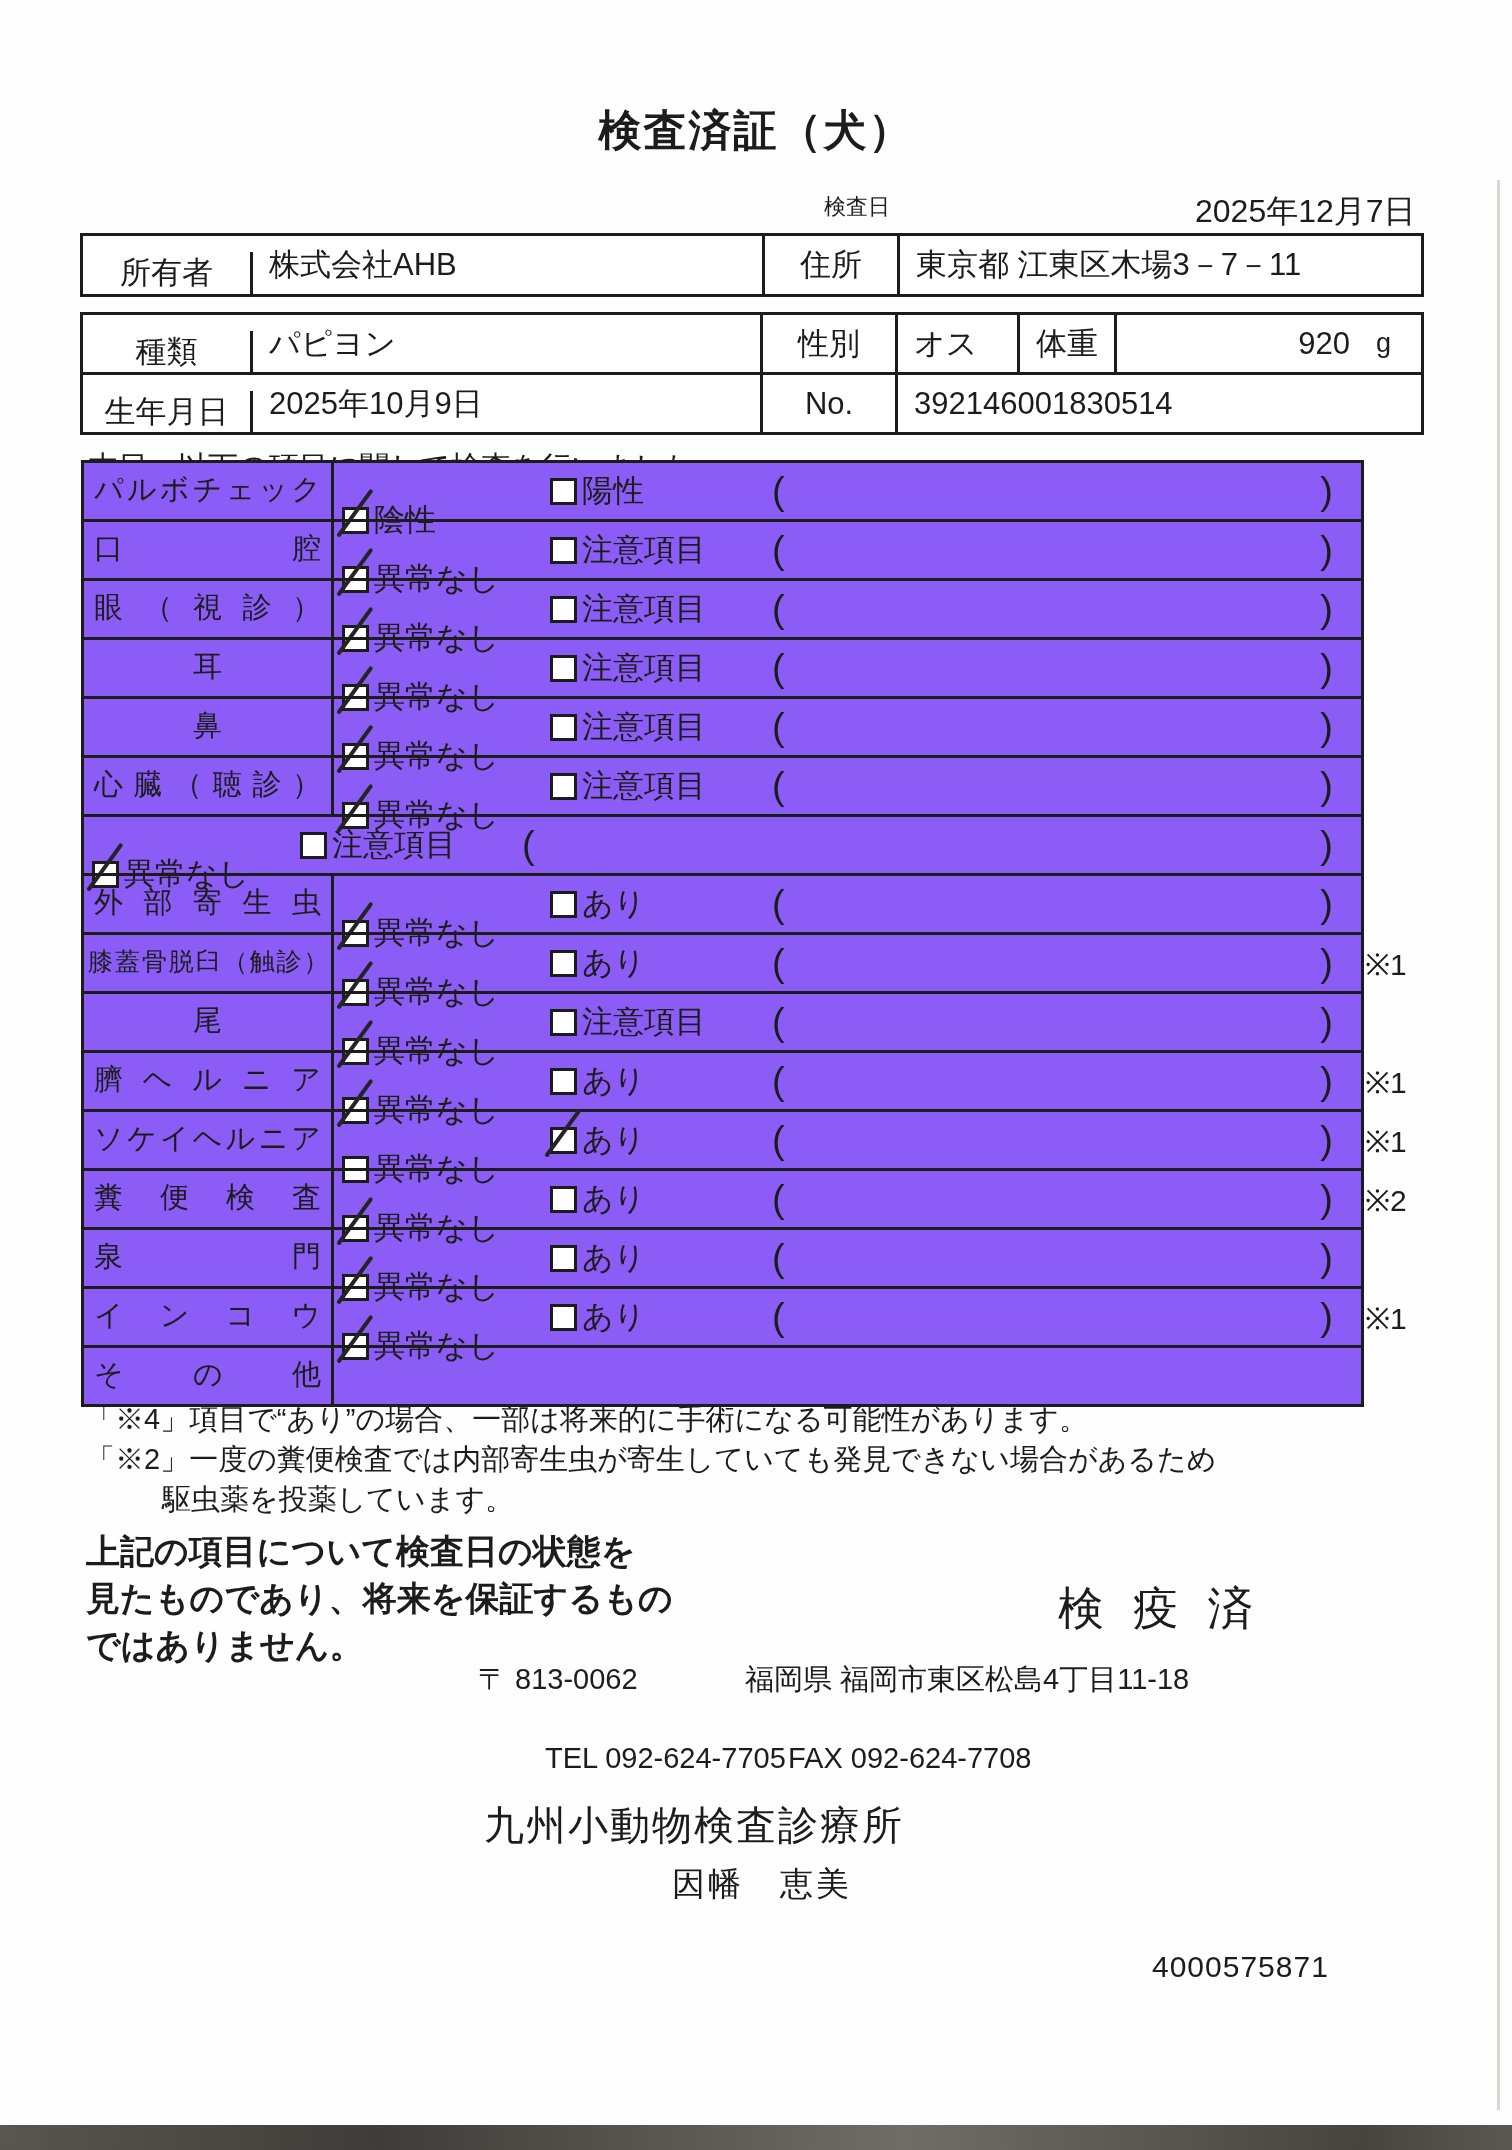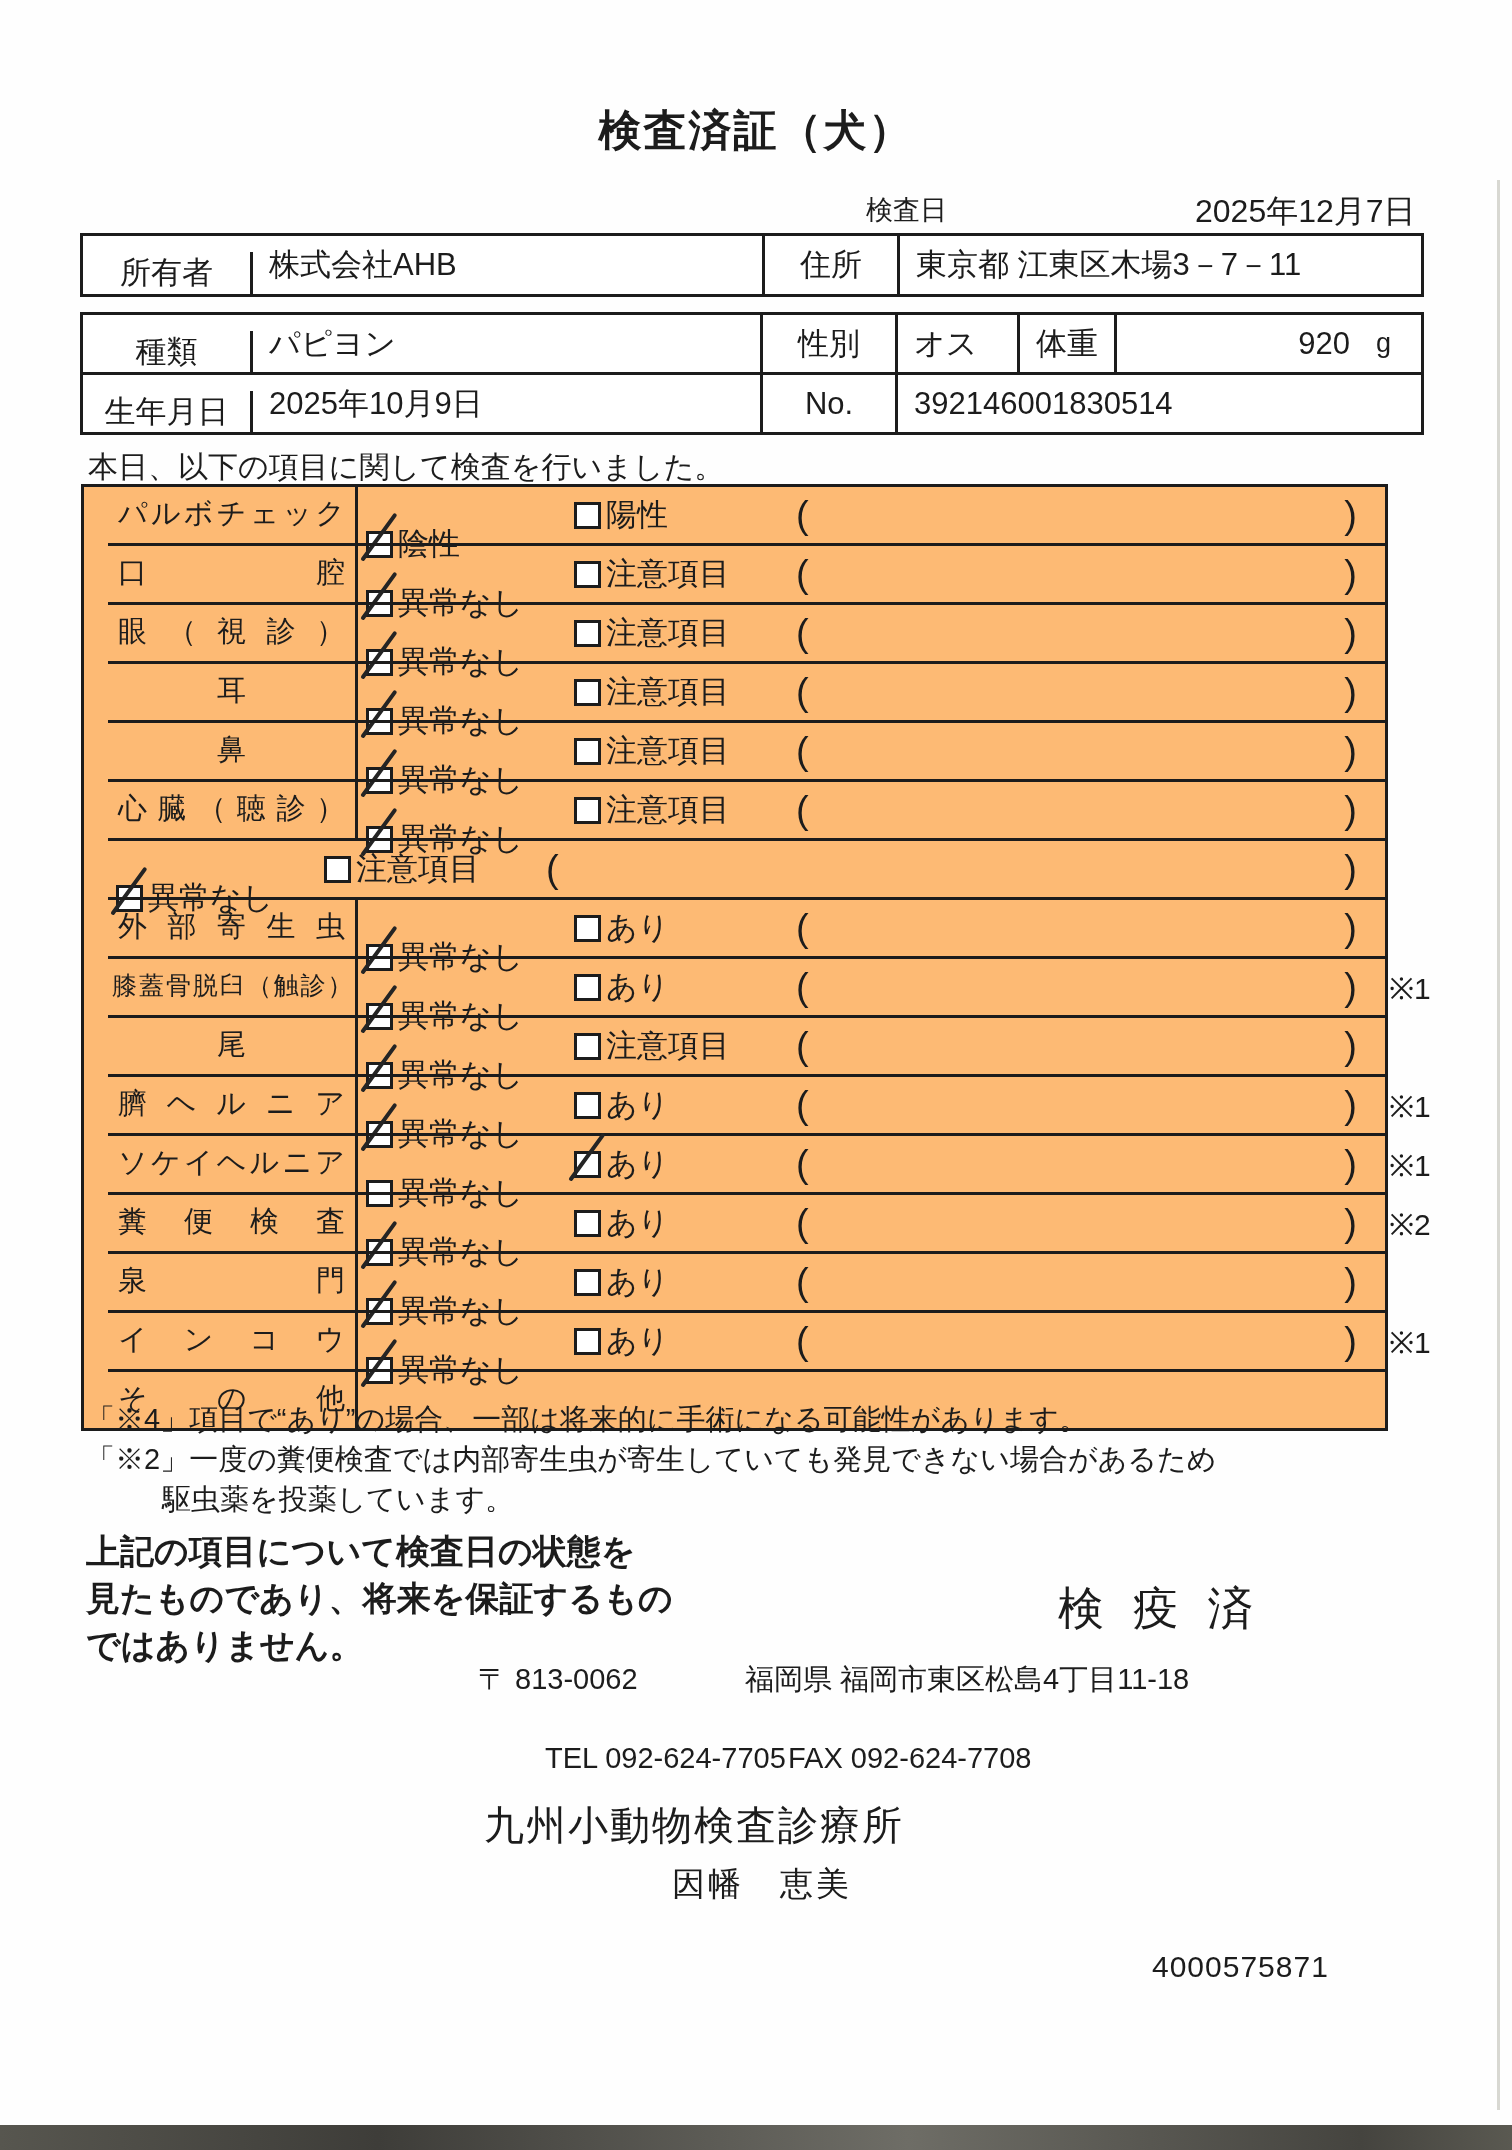--- a/index.html
+++ b/index.html
@@ -7,21 +7,21 @@
     width:1512px; height:2150px; position:relative;
     background:#fefefe; color:#1c1c1c;
     font-family:"Liberation Sans", sans-serif;
     overflow:hidden;
   }
   .abs { position:absolute; }
 
   #title { top:102px; left:0; width:100%; text-align:center;
     font-size:43px; font-weight:bold; letter-spacing:2px; }
 
-  #examdate-label { top:192px; left:866px; font-size:27px; }
+  #examdate-label { top:192px; left:824px; font-size:22px; }
   #examdate-value { top:190px; left:1195px; font-size:32px; }
 
   .tbl { position:absolute; border:3px solid #1c1c1c; background:#fff; }
   .trow { display:flex; }
   .trow + .trow { border-top:3px solid #1c1c1c; }
   .tc { border-right:3px solid #1c1c1c; display:flex; align-items:center;
     font-size:31px; box-sizing:border-box; overflow:hidden; white-space:nowrap; }
   .tc:last-child { border-right:none; }
   .tc.lab { justify-content:center; }
   .tc.val { padding-left:16px; }
@@ -30,21 +30,21 @@
   #table2 { top:312px; left:80px; width:1338px; }
   #table2 .trow { height:57px; }
   .w-158 { width:170px;margin-top:16px; } .w-512 { width:512px; } .w-135 { width:135px; }
   .w-510 { width:510px; } .w-122 { width:122px; } .w-97 { width:97px; }
   .grow { flex:1; }
   .weightcell { justify-content:flex-end; padding-right:30px; gap:26px; }
   .unit { font-size:27px; }
 
   #intro { top:447px; left:88px; font-size:30px; }
 
-  #itable { top:484px; left:81px; width:1277px; border:3px solid #1c1c1c; background:#fdba74;padding-left:24px; }
+  #itable { top:460px; left:81px; width:1277px; border:3px solid #1c1c1c; background:#8b5cf6; }
   .irow { display:flex; height:56px; position:relative; }
   .irow + .irow { border-top:3px solid #1c1c1c; }
   .ilabel { width:250px; border-right:3px solid #1c1c1c; box-sizing:border-box;
     font-size:29px; line-height:53px; padding:0 10px; }
   .ilabel.justify { text-align:justify; text-align-last:justify; }
   .ilabel.center { text-align:center; text-align-last:center; }
   .ilabel.tight { font-size:25px; letter-spacing:-1.5px; padding:0 4px;
     text-align:justify; text-align-last:justify; }
   .ibody { flex:1; position:relative; }
   .opt { position:absolute; top:0; height:100%; display:flex; align-items:center; gap:5px; }

